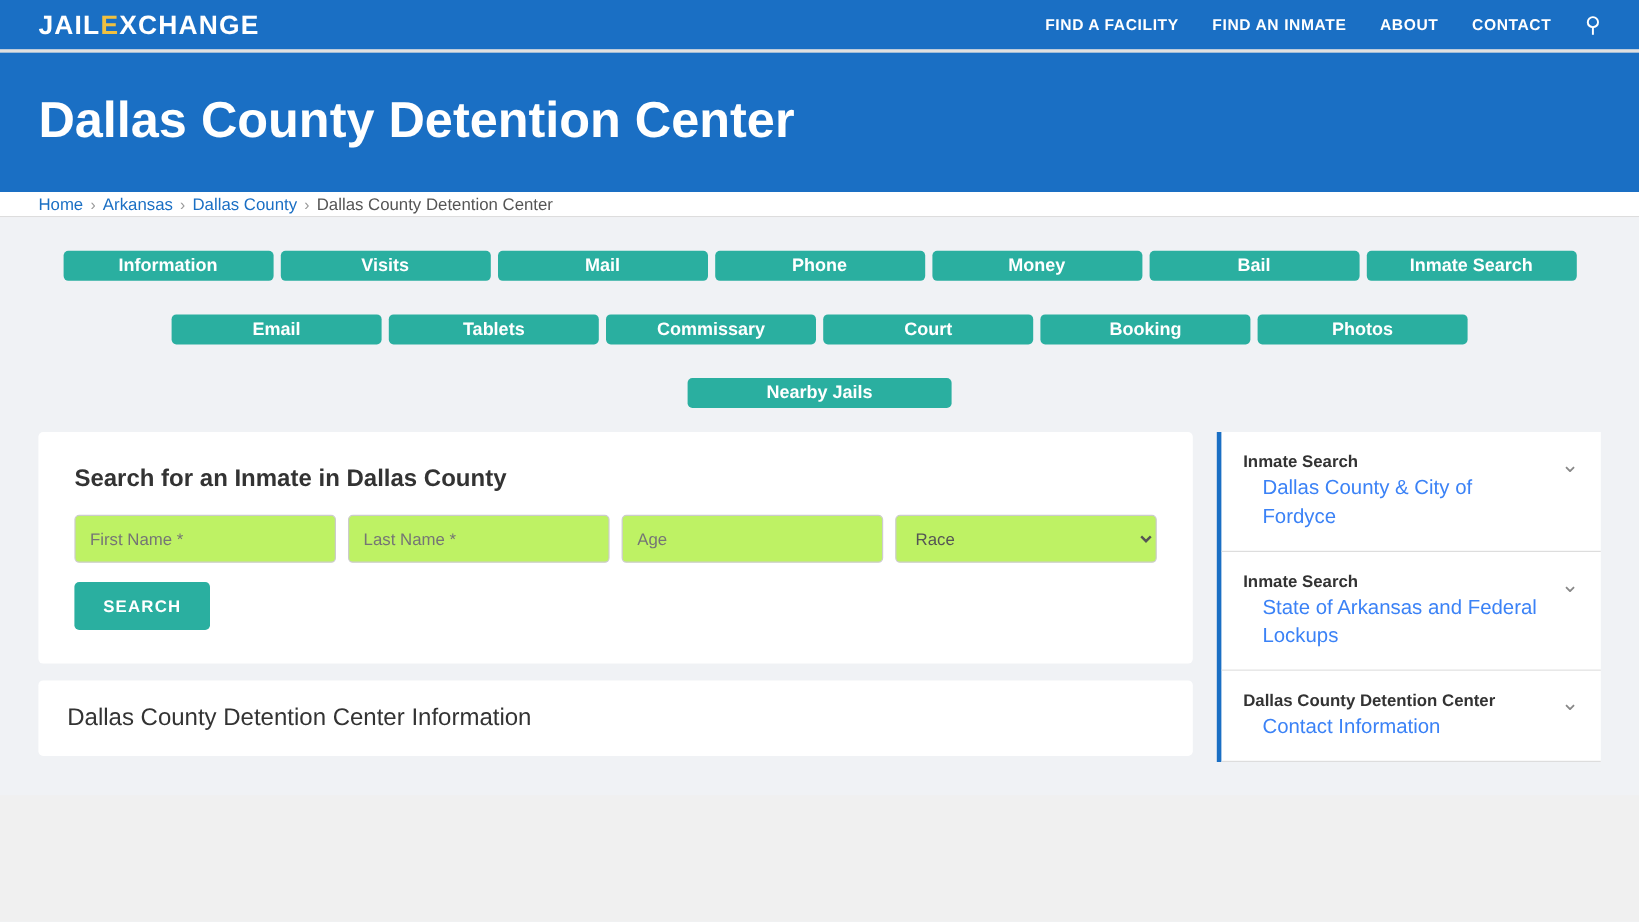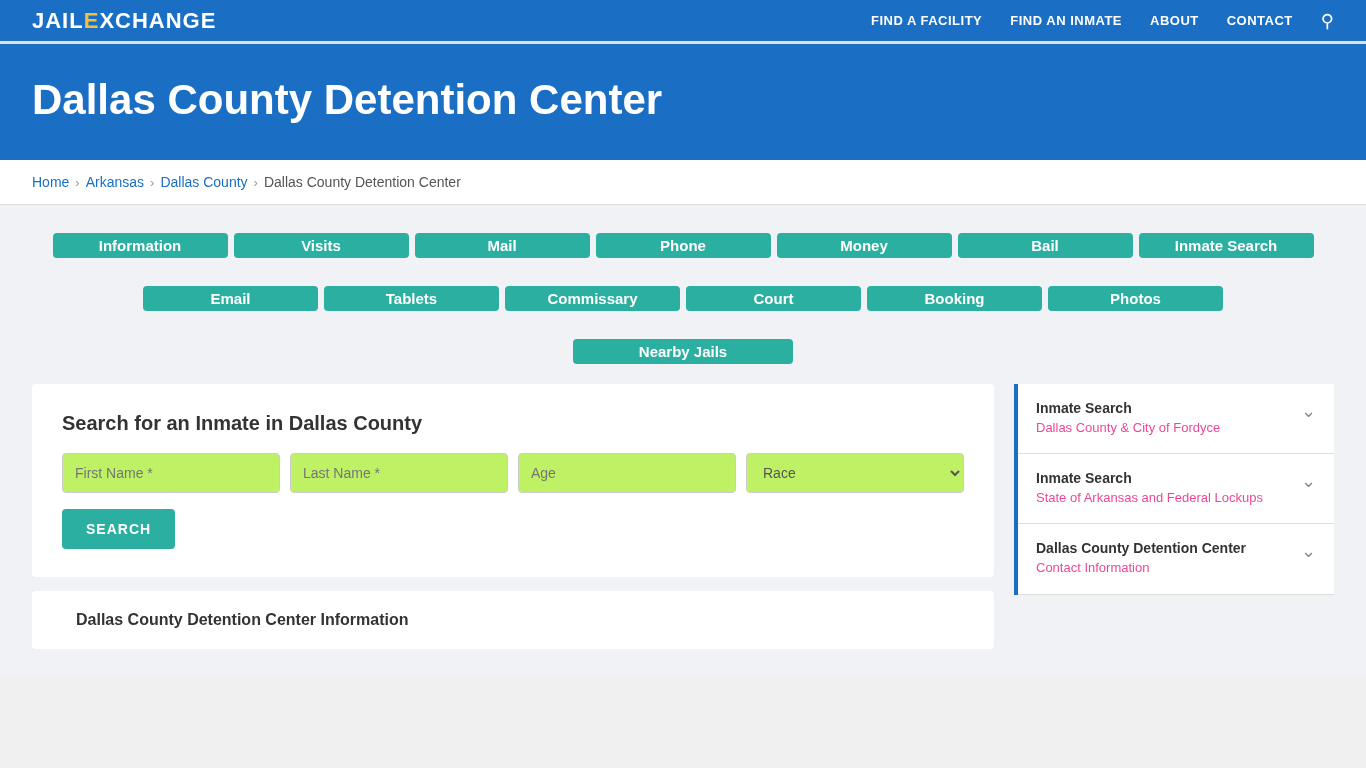--- a/index.html
+++ b/index.html
@@ -55,21 +55,21 @@
     }
     .hero h1 {
       font-size: 42px;
       font-weight: 800;
       color: #fff;
     }
 
     
     .breadcrumb {
       background: #fff;
-      padding: 14px 32px;
+      padding: 2px 32px;
       border-bottom: 1px solid #ddd;
       display: flex;
       align-items: center;
       gap: 6px;
       font-size: 14px;
     }
     .breadcrumb a {
       color: #1a6fc4;
       text-decoration: none;
       cursor: pointer;
@@ -171,23 +171,22 @@
     }
 
     
     .info-section {
       background: #fff;
       border-radius: 4px;
       padding: 20px 24px;
       margin-top: 0;
     }
     .info-section h2 {
-      font-size: 16px;
-      font-weight: 700;
-      margin-left: 20px;
+      font-size: 20px;
+      font-weight: 400;
     }
 
     
     .sidebar {
       width: 320px;
       flex-shrink: 0;
       display: flex;
       flex-direction: column;
       gap: 0;
       border-left: 4px solid #1a6fc4;
@@ -204,23 +203,24 @@
     .sidebar-item-text {
       flex: 1;
     }
     .sidebar-item-title {
       font-size: 14px;
       font-weight: 700;
       color: #333;
       margin-bottom: 3px;
     }
     .sidebar-item-sub {
-      font-size: 13px;
-      color: #ec4899;
+      font-size: 17px;
+      color: #3b82f6;
       line-height: 1.4;
+      margin-left: 16px;
     }
     .sidebar-chevron {
       color: #888;
       font-size: 18px;
       margin-left: 10px;
       flex-shrink: 0;
     }
   </style>
 </head>
 <body>

